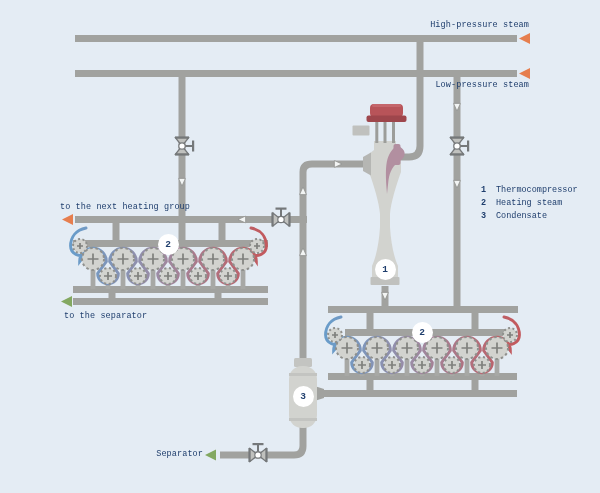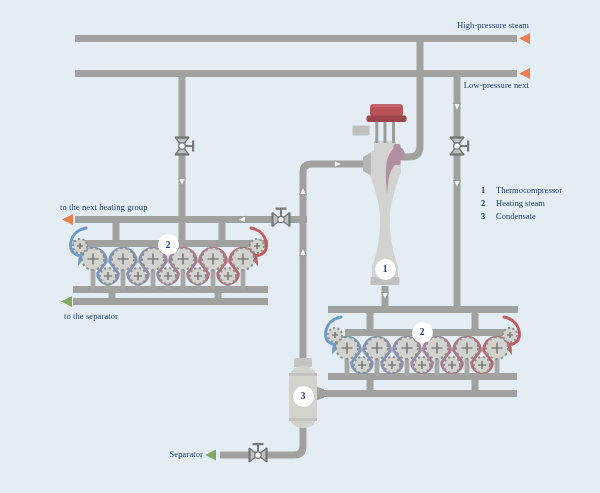--- a/index.html
+++ b/index.html
@@ -1,17 +1,17 @@
 <!DOCTYPE html>
 <html><head>
 <meta charset="utf-8">
 <style>
   html,body{margin:0;padding:0;}
   #stage{position:relative;width:600px;height:493px;background:#e4ecf4;overflow:hidden;
-         font-family:Liberation Serif, serif;}
+         font-family:Liberation Mono, monospace;}
   #diagram{position:absolute;left:0;top:0;}
   .lbl{position:absolute;font-size:8.5px;color:#1f3e6d;white-space:nowrap;letter-spacing:.1px;}
   #lbl-hp{right:71px;top:20px;text-align:right;}
   #lbl-lp{right:71px;top:80px;text-align:right;}
   #lbl-next{left:60px;top:202px;}
   #lbl-sep{left:64px;top:311px;}
   #lbl-cond{right:397px;top:449px;text-align:right;}
   .badge{position:absolute;width:21px;height:21px;border-radius:50%;background:#ffffff;
          color:#1f3e6d;font-size:9.5px;font-weight:bold;display:flex;align-items:center;
          justify-content:center;}
@@ -194,21 +194,21 @@
       <polygon points="245.6,216.1 245.6,222.9 238,219.5" fill="#f2f4f3" stroke="#8b8c89" stroke-width="0.7"></polygon>
       <polygon points="299.6,194.6 306.4,194.6 303,187" fill="#f2f4f3" stroke="#8b8c89" stroke-width="0.7"></polygon>
       <polygon points="299.6,255.6 306.4,255.6 303,248" fill="#f2f4f3" stroke="#8b8c89" stroke-width="0.7"></polygon>
       <polygon points="334.4,160.6 334.4,167.4 342,164" fill="#f2f4f3" stroke="#8b8c89" stroke-width="0.7"></polygon>
       <polygon points="381.6,292.4 388.4,292.4 385,300" fill="#f2f4f3" stroke="#8b8c89" stroke-width="0.7"></polygon>
       <polygon points="453.6,103.4 460.4,103.4 457,111" fill="#f2f4f3" stroke="#8b8c89" stroke-width="0.7"></polygon>
       <polygon points="453.6,180.4 460.4,180.4 457,188" fill="#f2f4f3" stroke="#8b8c89" stroke-width="0.7"></polygon>
     </svg>
 
   <div class="lbl" id="lbl-hp">High-pressure steam</div>
-  <div class="lbl" id="lbl-lp">Low-pressure next</div>
+  <div class="lbl" id="lbl-lp">Low-pressure steam</div>
   <div class="lbl" id="lbl-next">to the next heating group</div>
   <div class="lbl" id="lbl-sep">to the separator</div>
   <div class="lbl" id="lbl-cond">Separator</div>
 
   <div class="badge" id="badge-tc">1</div>
   <div class="badge" id="badge-hg-left">2</div>
   <div class="badge" id="badge-hg-right">2</div>
   <div class="badge" id="badge-sep">3</div>
 
   <div id="legend">

